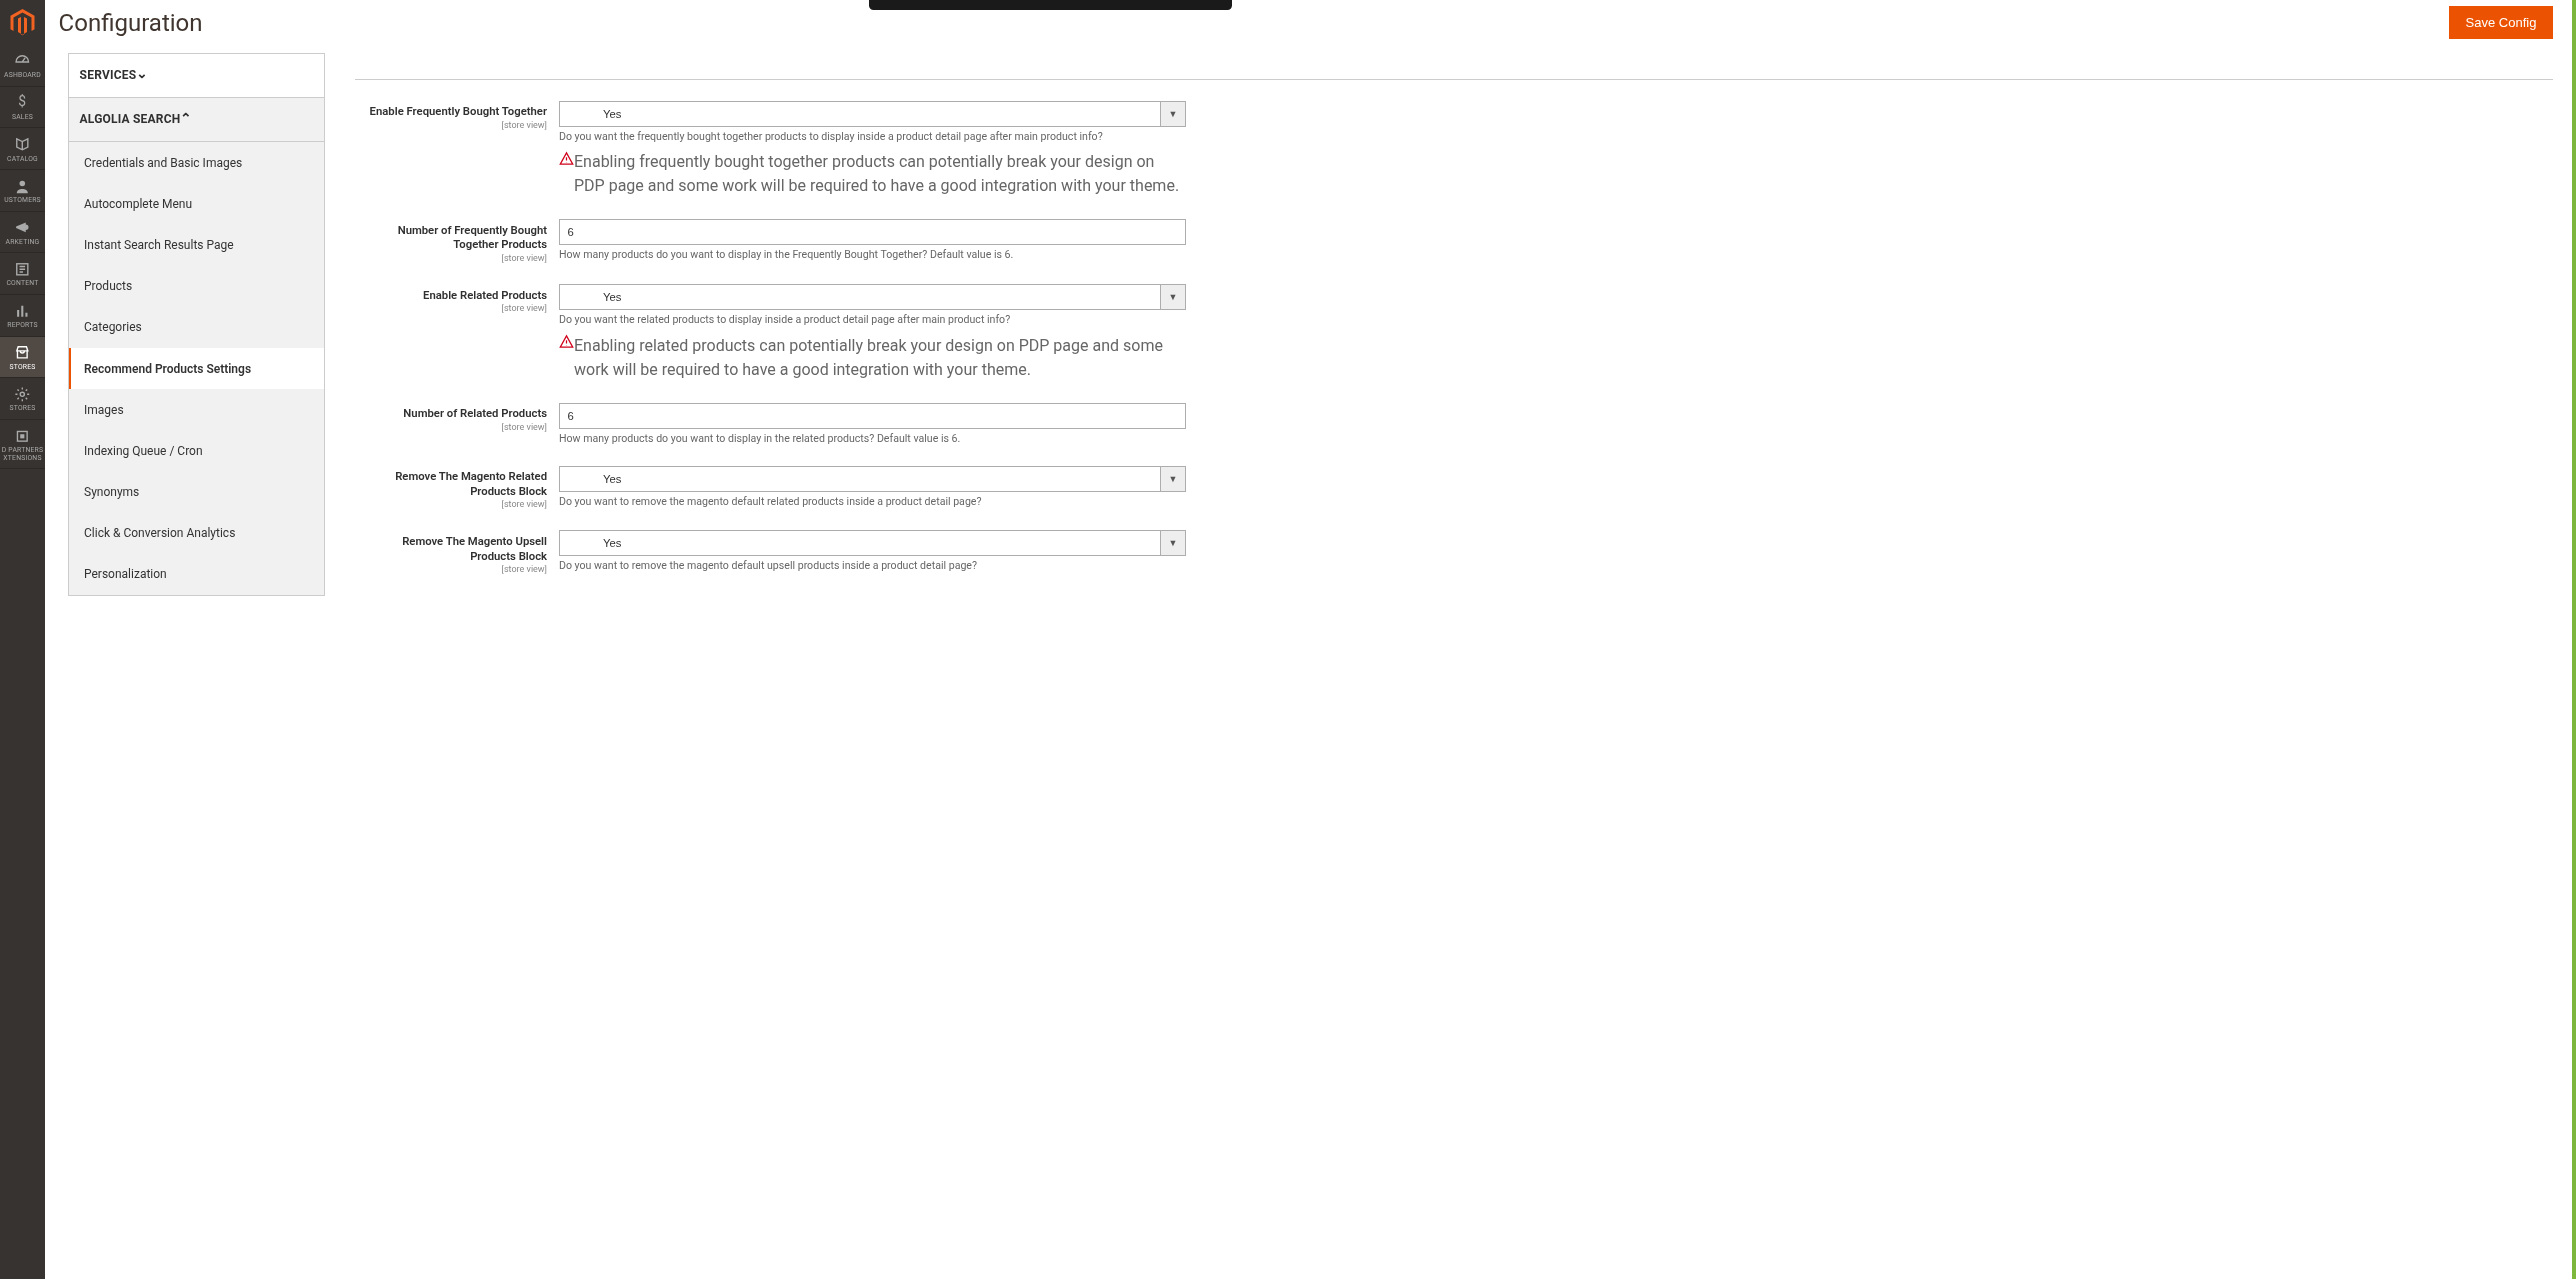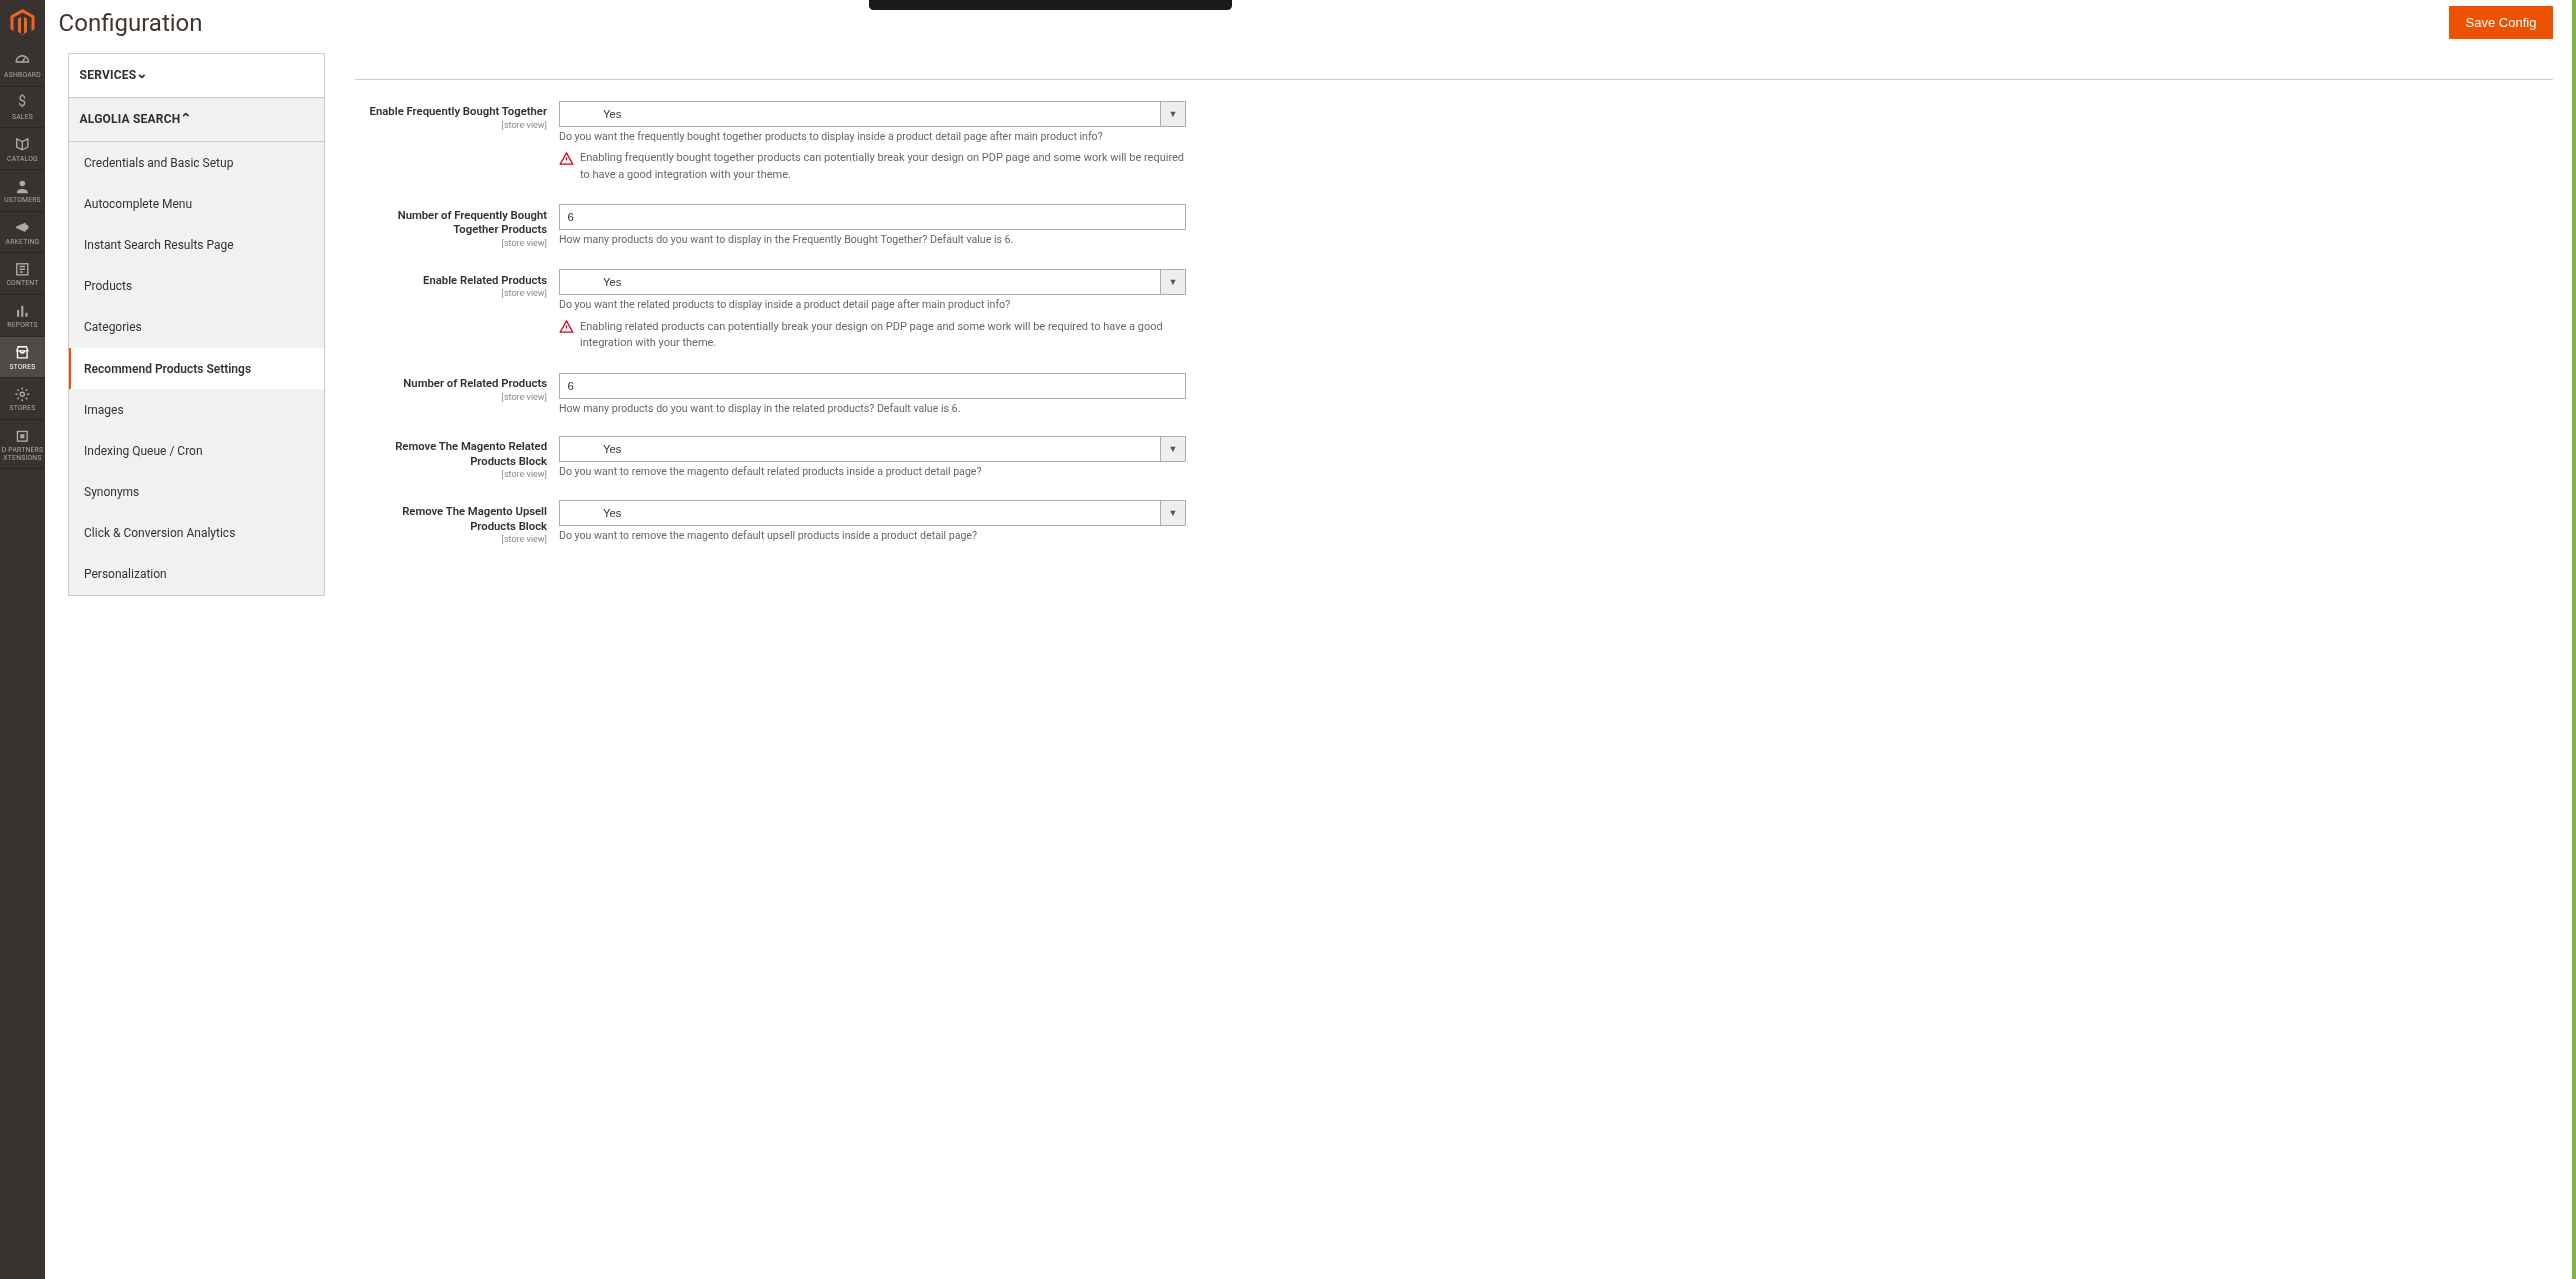--- a/index.html
+++ b/index.html
@@ -40,21 +40,21 @@
   .field { display:flex; align-items:flex-start; margin-bottom: 10.6px; }
   .field-label-col { width: 204px; flex-shrink:0; text-align:right; padding-right: 12px; padding-top: 4.5px; }
   .field-label { font-size: 11.3px; font-weight:600; color:#303030; line-height:1.3; }
   .field-scope { font-size: 9px; color:#888; }
   .field-control-col { flex:1; min-width:0; }
   .select, .text-input { width:100%; max-width: 627px; height: 26px; border:0.8px solid #adadad; padding: 0 7.6px; font-size:11.3px; background:#fff; color:#303030; }
   .select-wrap { position:relative; width:100%; max-width: 627px; display:flex; }
   .select-wrap select { appearance:none; flex:1; border-right:none;padding-left:43px; }
   .select-arrow { width:26px; height:26px; border:0.8px solid #adadad; background:#eee; display:flex; align-items:center; justify-content:center; font-size:9px; color:#555; }
   .help-text { font-size:10.6px; color:#666; margin-top:3px; max-width: 627px; }
-  .warning { display:flex; align-items:flex-start; gap:6px; font-size:11px; color:#666; margin-top:7.6px; max-width: 627px; line-height:1.5; }
+  .warning { display:flex; align-items:flex-start; font-size:16px; color:#666; margin-top:7.6px; max-width: 627px; line-height:1.5; }
   .warning svg { width:15px; height:15px; flex-shrink:0; margin-top:0.8px; }
   .field-group { margin-bottom: 21px; }
 
   .green-edge { position:fixed; top:0; right:0; width:3.8px; height:100vh; background:#7db83d; }
   .vid-strip { position:fixed; top:0; left:869px; width:363px; height:9.8px; background:#1a1a1a; border-radius:0 0 4.5px 4.5px; }
 </style>
 </head>
 <body>
 
 <div class="app">
@@ -142,21 +142,21 @@
       <aside class="config-sidebar">
         <div class="section-head">
           <span>SERVICES</span>
           <span class="chev"></span>
         </div>
         <div class="section-head expanded">
           <span>ALGOLIA SEARCH</span>
           <span class="chev"></span>
         </div>
         <div class="section-body" id="algolia-items">
-            <a class="sub-item">Credentials and Basic Setup</a>
+            <a class="sub-item">Credentials and Basic Images</a>
             <a class="sub-item">Autocomplete Menu</a>
             <a class="sub-item">Instant Search Results Page</a>
             <a class="sub-item">Products</a>
             <a class="sub-item">Categories</a>
             <a class="sub-item active">Recommend Products Settings</a>
             <a class="sub-item">Images</a>
             <a class="sub-item">Indexing Queue / Cron</a>
             <a class="sub-item">Synonyms</a>
             <a class="sub-item">Click &amp; Conversion Analytics</a>
             <a class="sub-item">Personalization</a>

